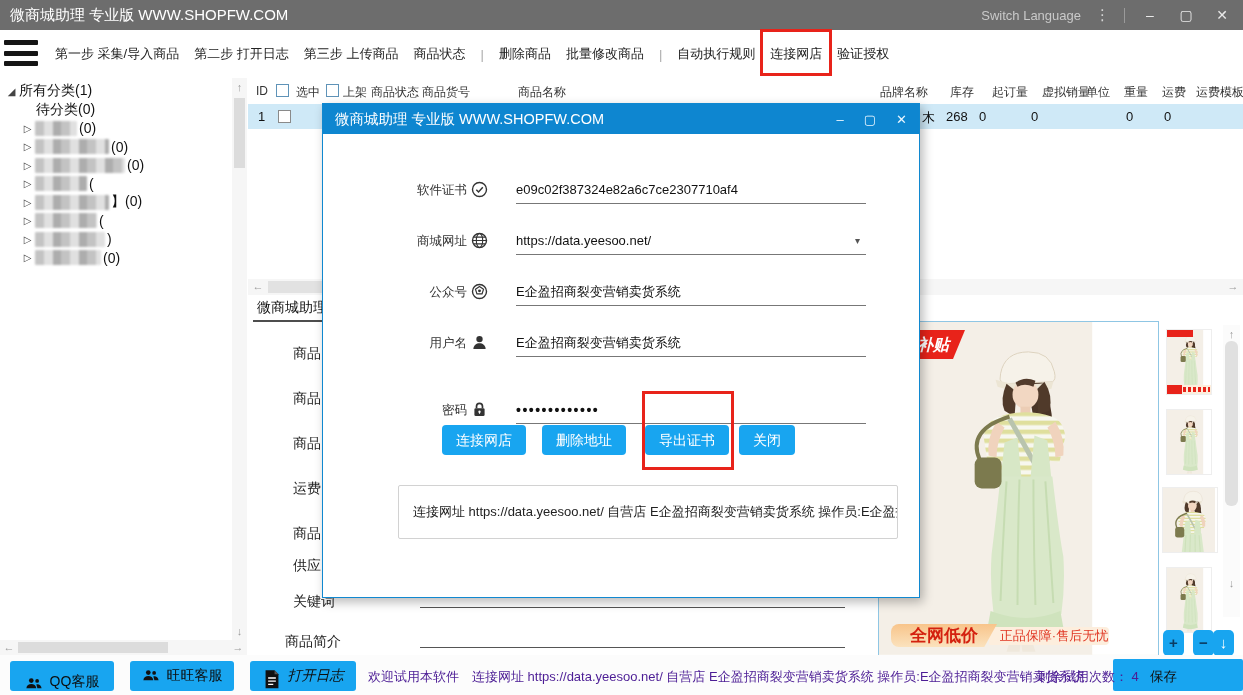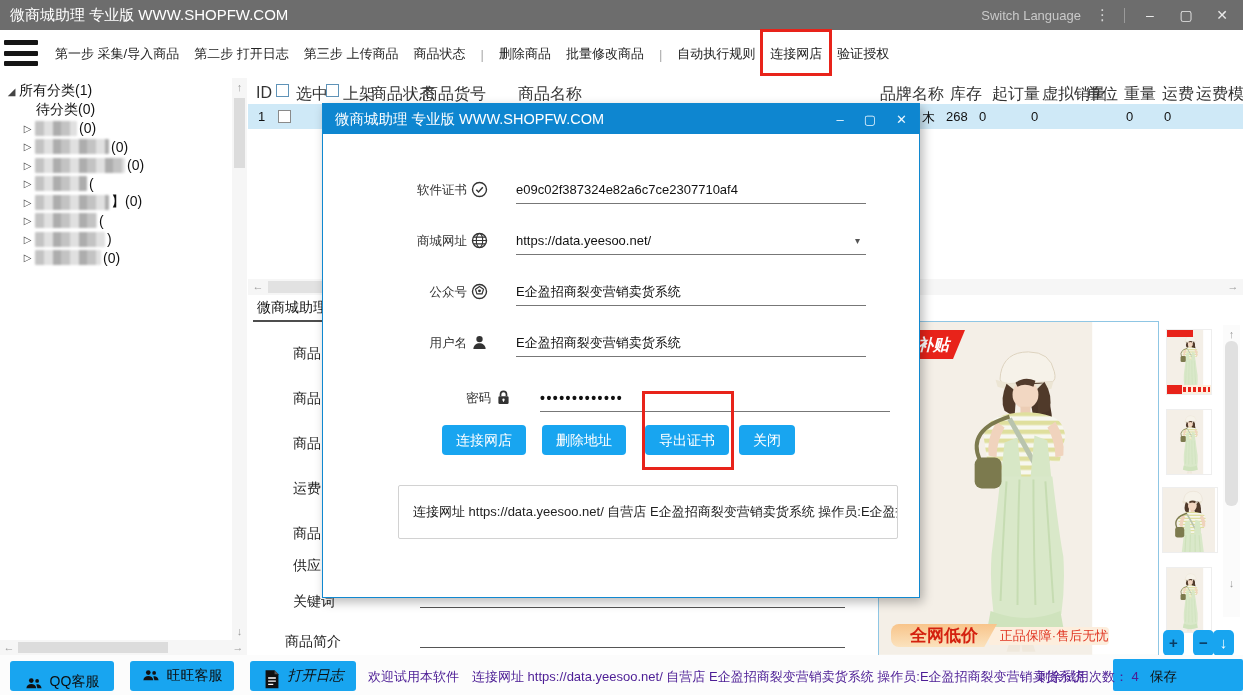--- a/index.html
+++ b/index.html
@@ -41,21 +41,21 @@
           filter:blur(1.3px)}
   
   .sb{position:absolute;background:#f6f6f6;color:#9a9a9a;font-size:11px;z-index:5}
   .sb .arrow{position:absolute;width:100%;text-align:center}
   .tree-vsb{left:232px;top:78px;width:15px;height:562px}
   .tree-vsb .thumb{position:absolute;left:2px;top:20px;width:11px;height:70px;background:#dcdcdc}
   .tree-hsb{left:0;top:640px;width:247px;height:15px}
   .tree-hsb .thumb{position:absolute;top:2px;left:18px;height:11px;width:150px;background:#dcdcdc}
 
   
-  .thead{position:absolute;left:248px;top:82px;width:995px;height:22px;font-size:16px;color:#333}
+  .thead{position:absolute;left:248px;top:82px;width:995px;height:22px;font-size:12px;color:#333}
   .thead span,.trow span{position:absolute;top:2px;white-space:nowrap}
   .cbx{position:absolute;width:13px;height:13px;border:1.5px solid #5f93b8;background:#fff;top:3px}
   .trow{position:absolute;left:248px;top:104px;width:995px;height:25px;background:var(--selrow);
         font-size:13px;color:#111}
   .trow .cbx{border-color:#8a8a8a;top:6px}
   .trow span{top:5px}
   
   .content-hsb{left:248px;top:279px;width:995px;height:16px}
   .content-hsb .thumb{position:absolute;top:2px;left:20px;height:12px;width:420px;background:#e2e2e2}
 
@@ -482,21 +482,21 @@
         <div class="dlg-input">E企盈招商裂变营销卖货系统</div>
       </div>
       <div class="dlg-row" style="top: 225px;">
         <span class="dlg-label">用户名</span>
         <span class="dlg-icon"><svg viewBox="0 0 16 16">
             <circle cx="8" cy="4.8" r="3" fill="#333"></circle>
             <path d="M2.2 14c.3-3.4 2.8-5.3 5.8-5.3s5.5 1.9 5.8 5.3z" fill="#333"></path>
           </svg></span>
         <div class="dlg-input">E企盈招商裂变营销卖货系统</div>
       </div>
-      <div class="dlg-row" style="top: 280px; margin-left: 24px;">
+      <div class="dlg-row" style="top: 292px;">
         <span class="dlg-label">密码</span>
         <span class="dlg-icon"><svg viewBox="0 0 16 16">
             <rect x="3.2" y="6.8" width="9.6" height="7.4" rx="1.2" fill="#333"></rect>
             <path d="M5.2 6.8V5a2.8 2.8 0 015.6 0v1.8" fill="none" stroke="#333" stroke-width="1.6"></path>
             <circle cx="8" cy="10" r="1.1" fill="#fff"></circle>
             <rect x="7.5" y="10" width="1" height="2" fill="#fff"></rect>
           </svg></span>
         <div class="dlg-input pwd">•••••••••••••</div>
       </div>
     </div>

